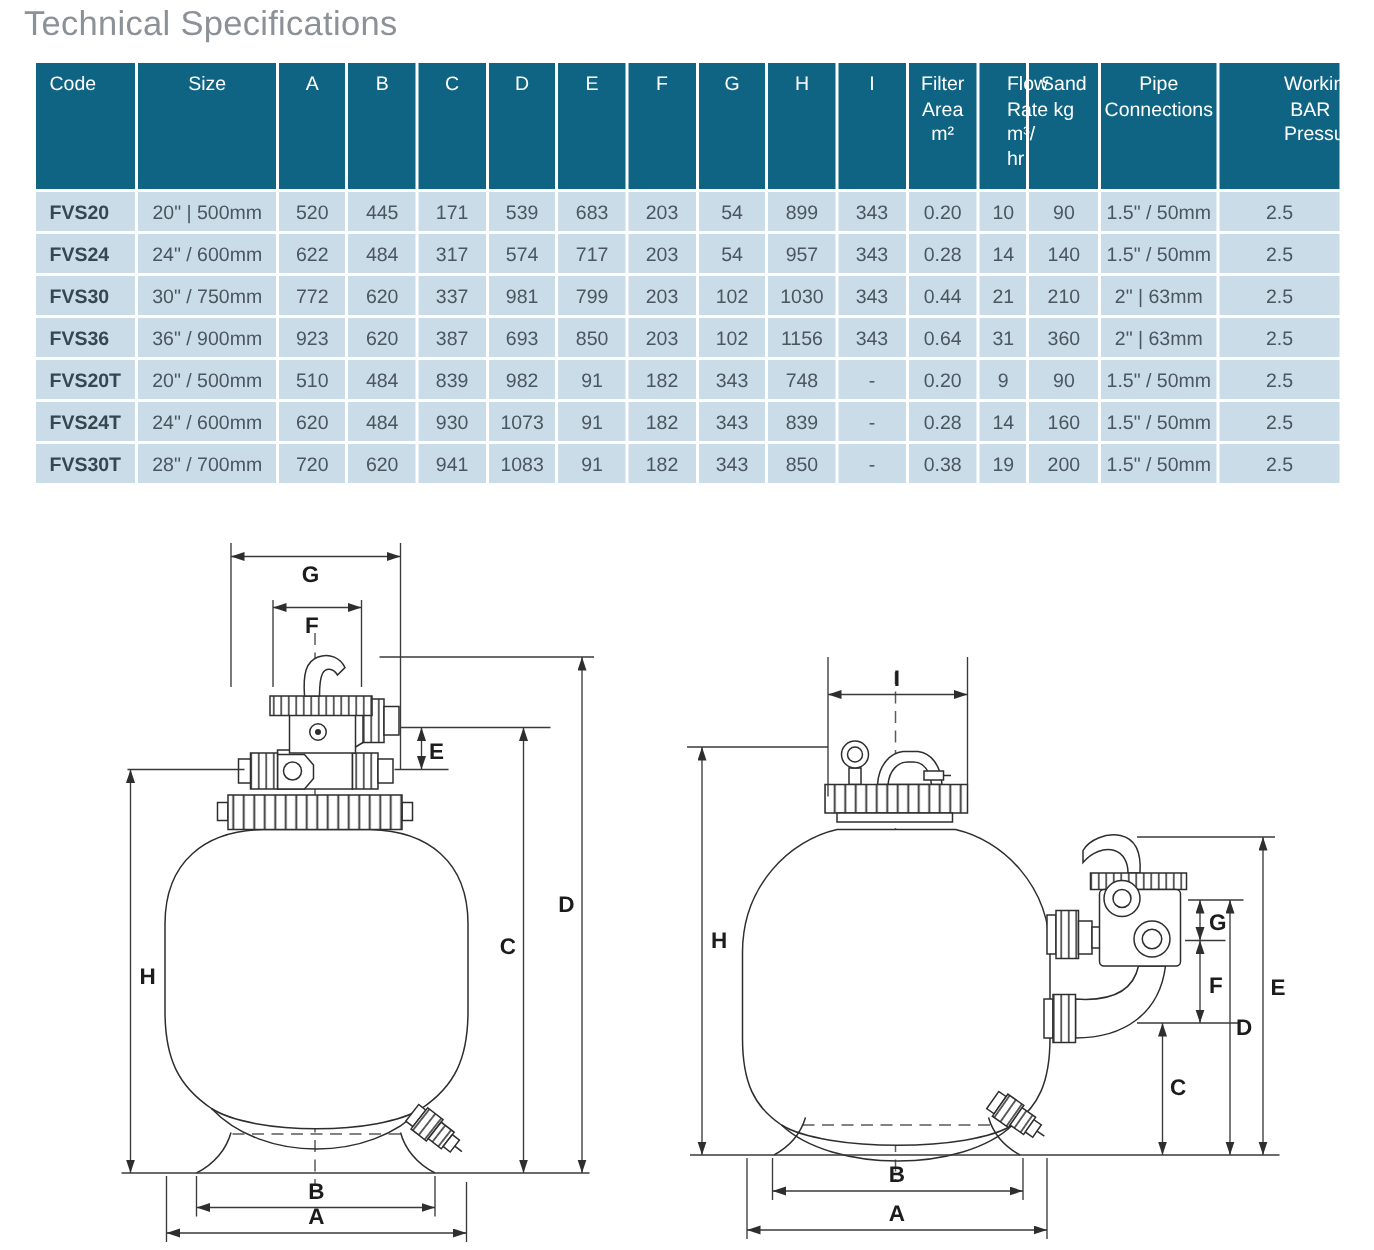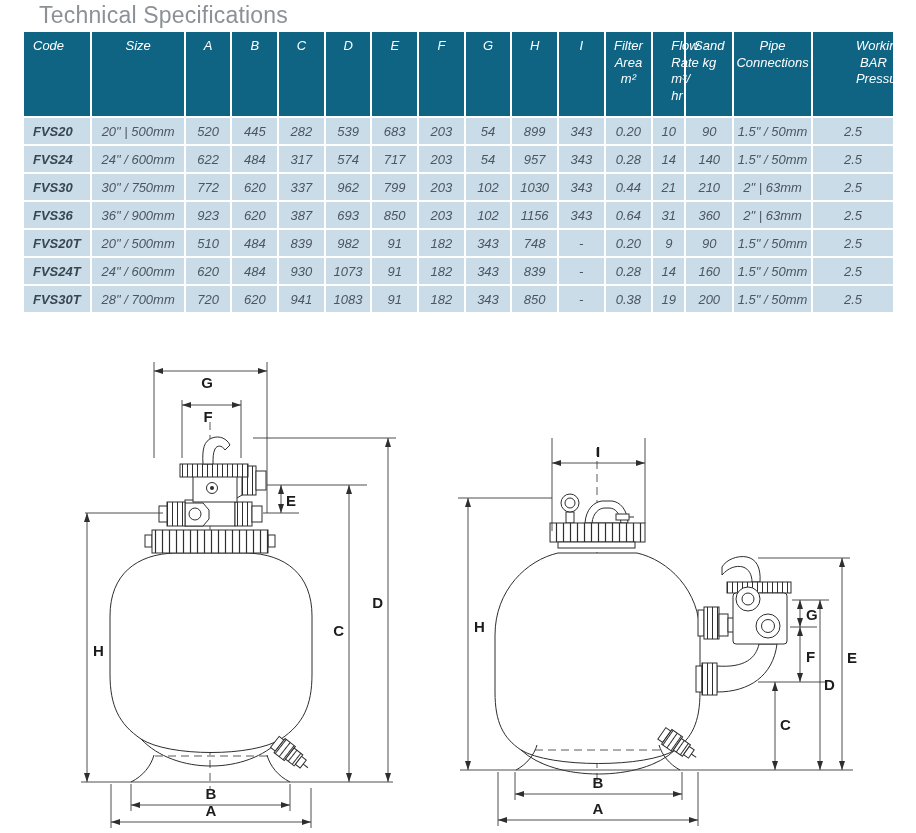--- a/index.html
+++ b/index.html
@@ -5,32 +5,31 @@
   * { box-sizing: border-box; }
   html,body { margin:0; padding:0; }
   body {
     width: 916px; height: 833px;
     background: #ffffff;
     font-family: "Liberation Sans", sans-serif;
     position: relative;
     overflow: hidden;
   }
   .page-title {
-    position: absolute; left: 39px; top: 2px;
+    position: absolute; left: 16px; top: 2px;
     font-size: 23px; font-weight: 400;
     color: var(--title-text, #8b9196);
     letter-spacing: 0.2px;
   }
   table.spec {
-    position: absolute; left: 22px; top: 30px;
+    position: absolute; left: 22px; top: 40px;
     width: 873px;
     border-collapse: separate;
     border-spacing: 2px;
     table-layout: fixed;
-    font-style: italic;
   }
   table.spec th {
     background: var(--header-bg, #0f6484);
     color: var(--header-text, #ffffff);
     font-weight: 400;
     font-size: 13px;
     line-height: 1.28;
     vertical-align: top;
     text-align: center;
     padding: 6px 2px 0 2px;
@@ -93,21 +92,21 @@
         <th>Pipe Connections</th>
         <th>Working BAR Pressure</th>
       </tr>
   </thead>
   <tbody>
       <tr>
         <td>FVS20</td>
         <td>20" | 500mm</td>
         <td>520</td>
         <td>445</td>
-        <td>282</td>
+        <td>171</td>
         <td>539</td>
         <td>683</td>
         <td>203</td>
         <td>54</td>
         <td>899</td>
         <td>343</td>
         <td>0.20</td>
         <td>10</td>
         <td>90</td>
         <td>1.5" / 50mm</td>
@@ -130,21 +129,21 @@
         <td>140</td>
         <td>1.5" / 50mm</td>
         <td>2.5</td>
       </tr>
       <tr>
         <td>FVS30</td>
         <td>30" / 750mm</td>
         <td>772</td>
         <td>620</td>
         <td>337</td>
-        <td>962</td>
+        <td>981</td>
         <td>799</td>
         <td>203</td>
         <td>102</td>
         <td>1030</td>
         <td>343</td>
         <td>0.44</td>
         <td>21</td>
         <td>210</td>
         <td>2" | 63mm</td>
         <td>2.5</td>

